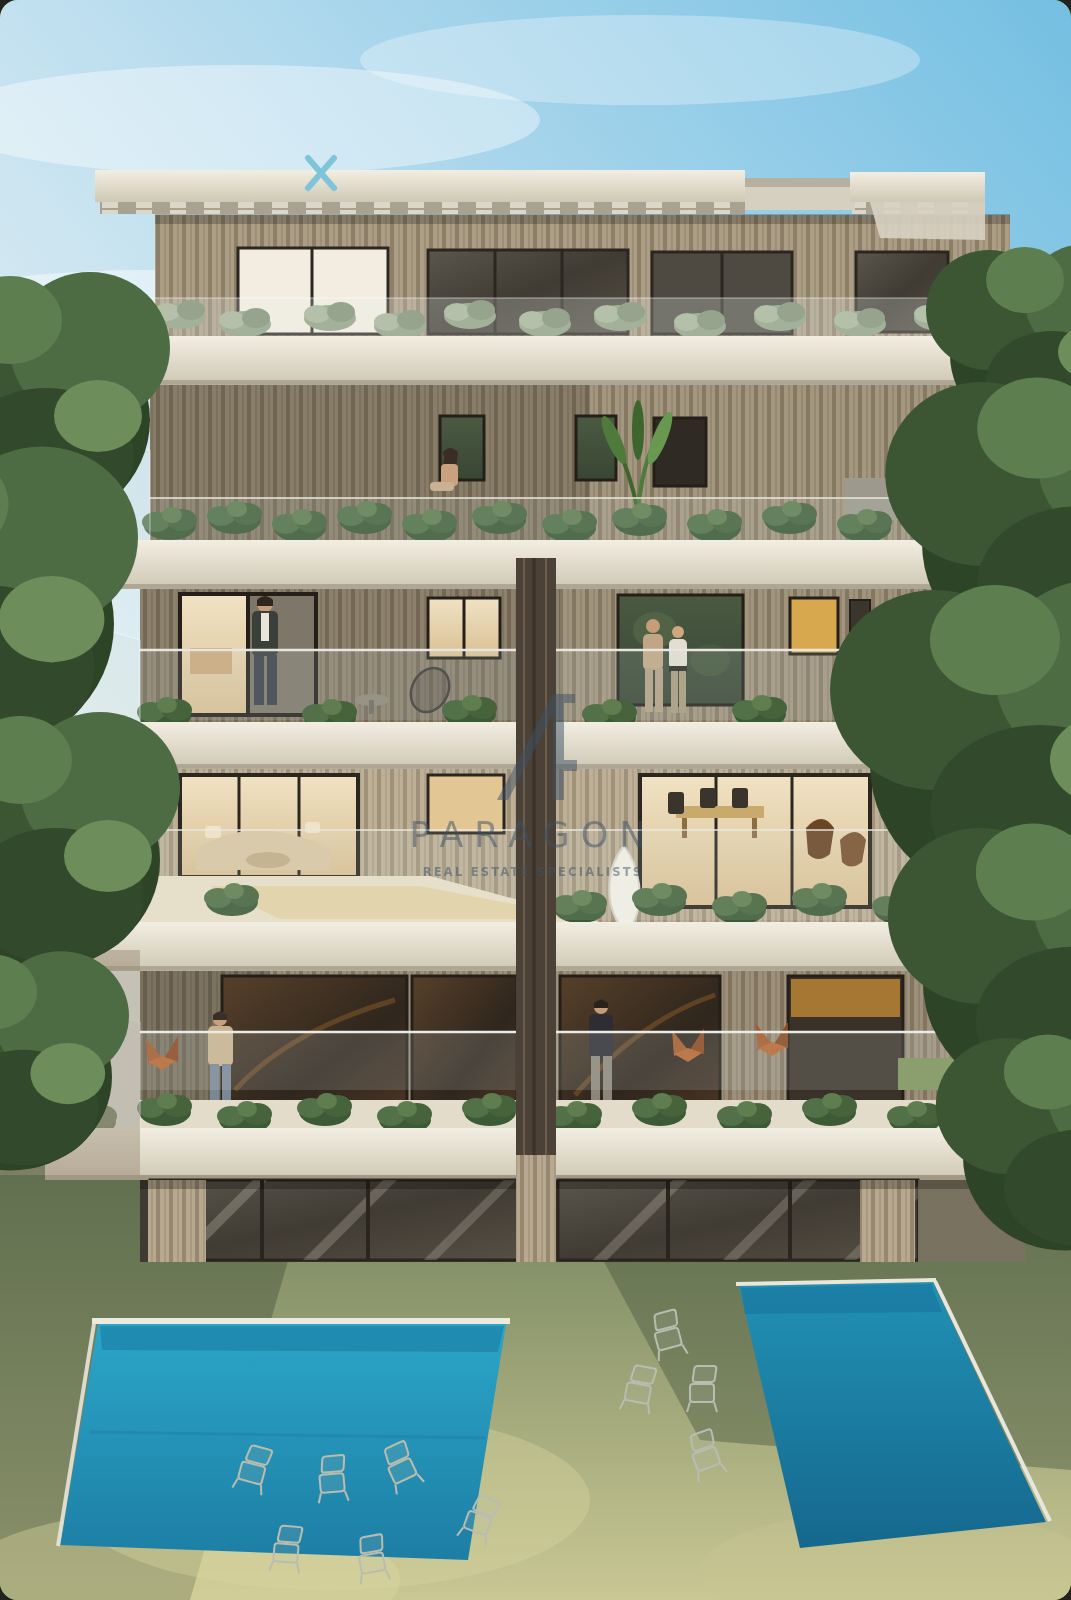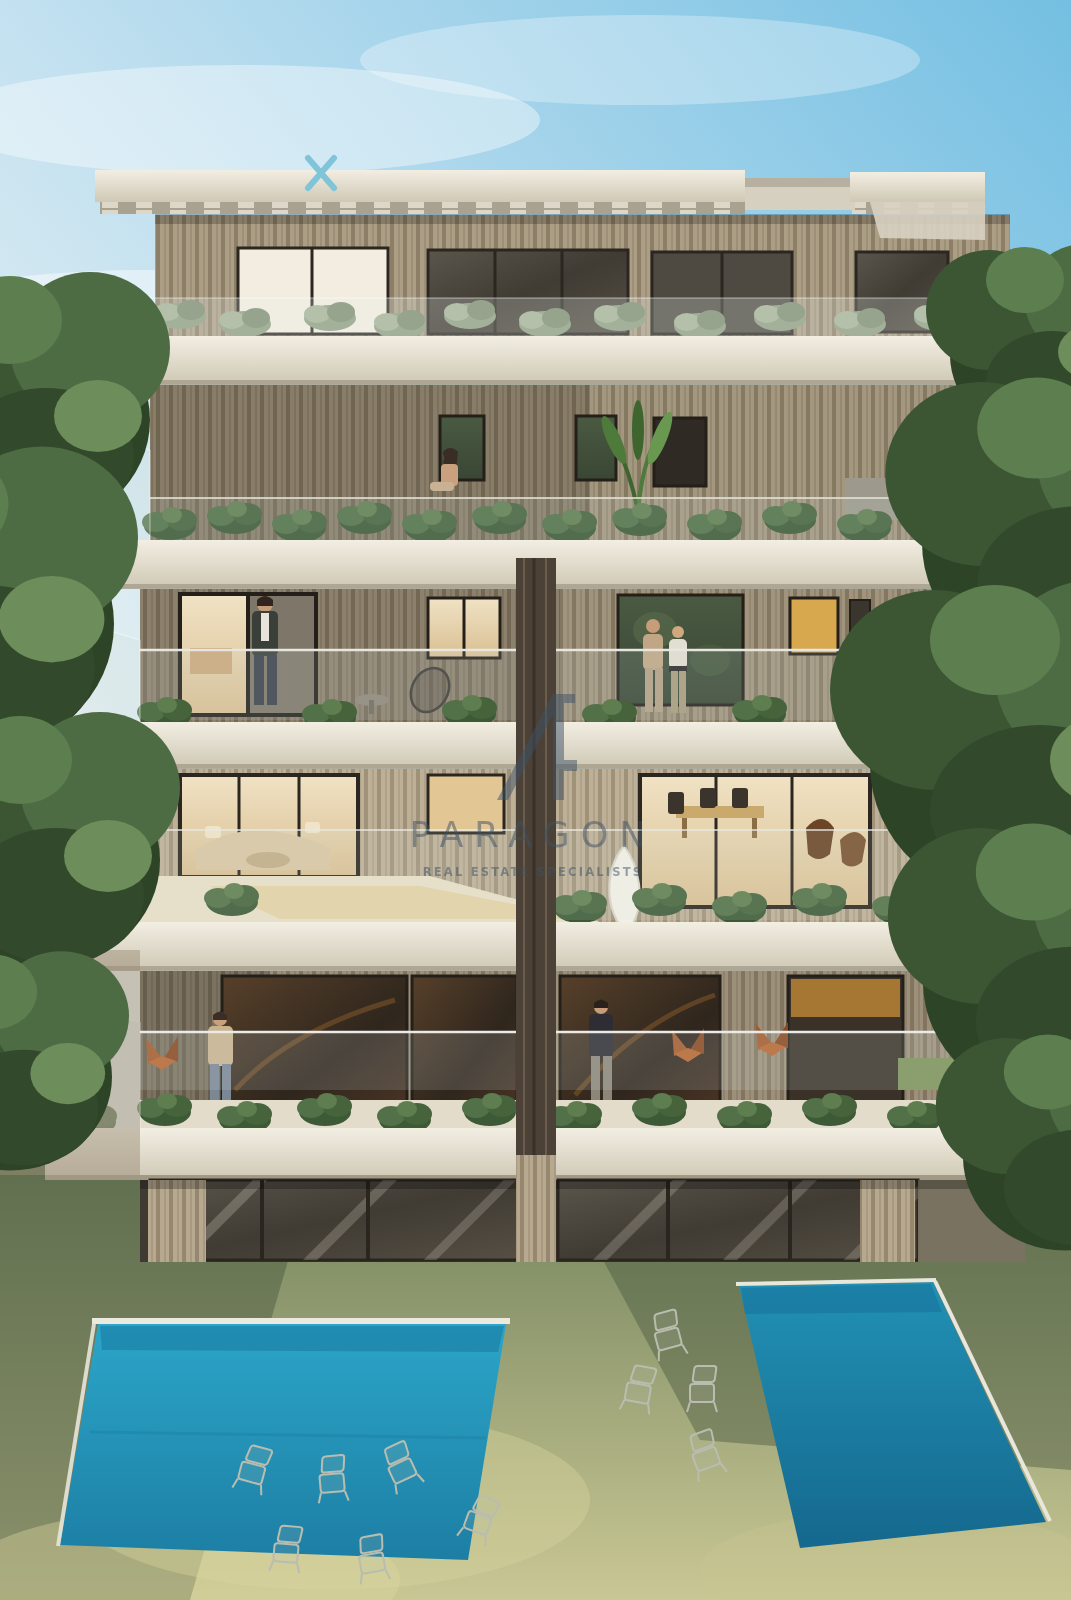--- a/index.html
+++ b/index.html
@@ -1,17 +1,17 @@
 <!DOCTYPE html>
 <html><head>
 <meta charset="utf-8">
 <style>
   html,body{margin:0;padding:0;background:#222;}
   .stage{position:relative;width:1071px;height:1600px;overflow:hidden;background:#84cc16;
-         font-family:"DejaVu Sans",sans-serif;}
+         font-family:"DejaVu Sans",sans-serif;border-radius:18px;}
   .stage svg{position:absolute;left:0;top:0;display:block;}
   text{font-family:"DejaVu Sans",sans-serif;}
 </style>
 </head>
 <body>
 
 <div class="stage">
 <svg width="1071" height="1600" viewBox="0 0 1071 1600">
   <defs>
     <linearGradient id="skyG" x1="1" y1="0" x2="0" y2="1">

